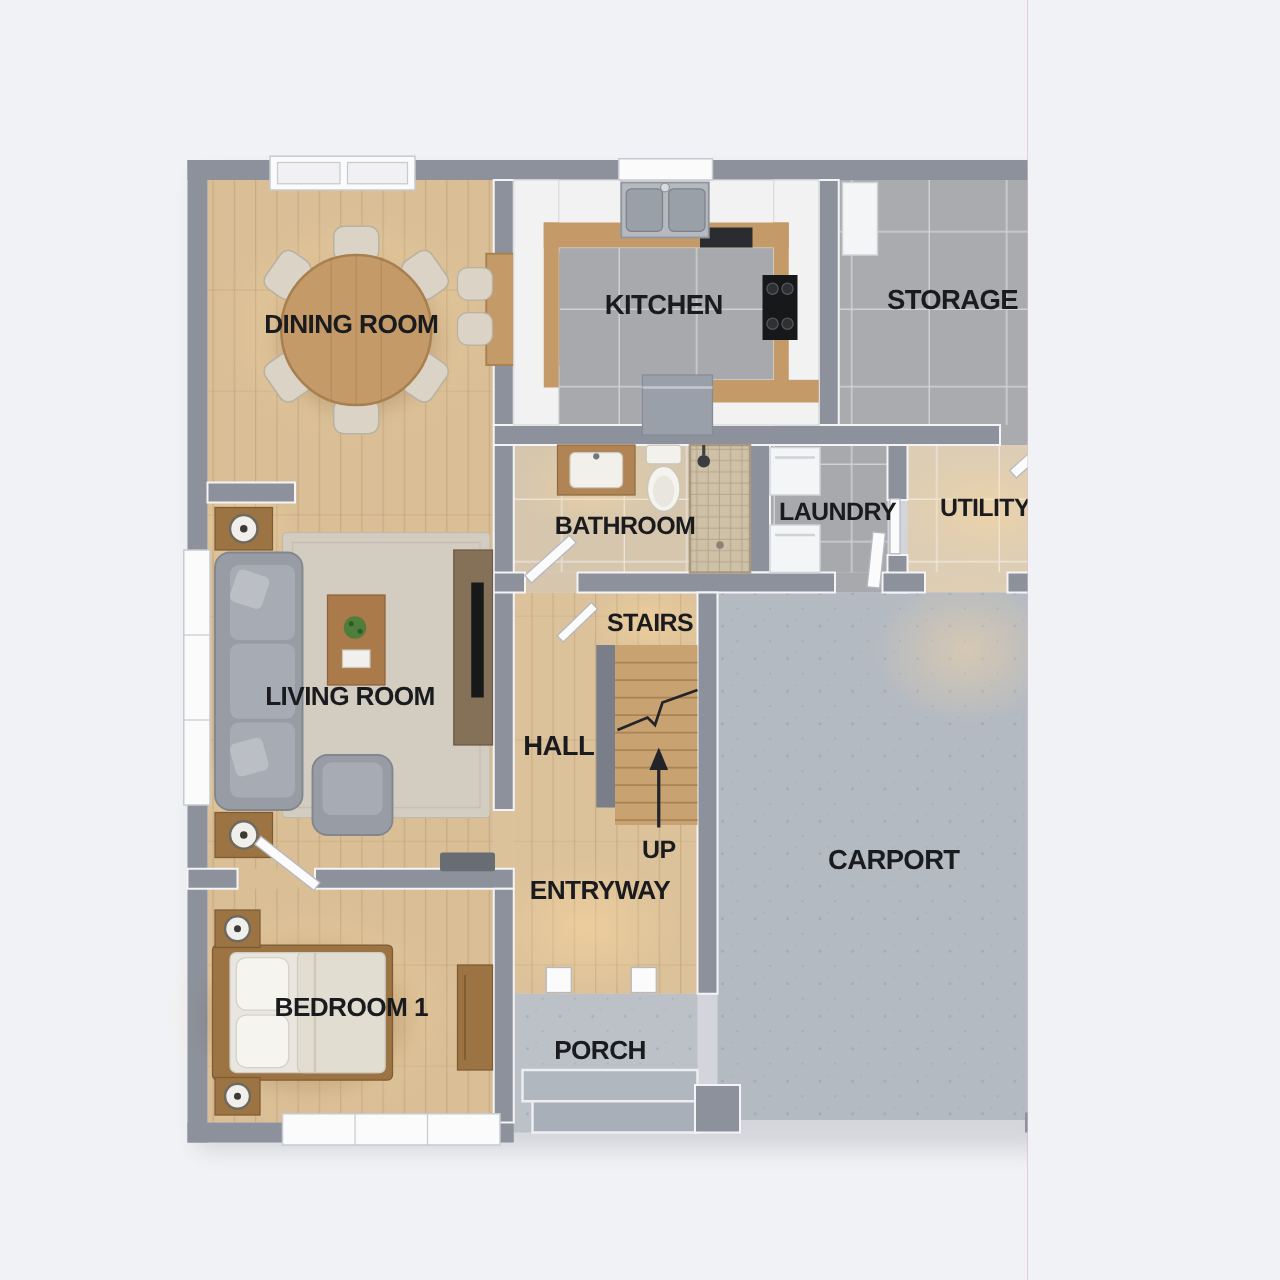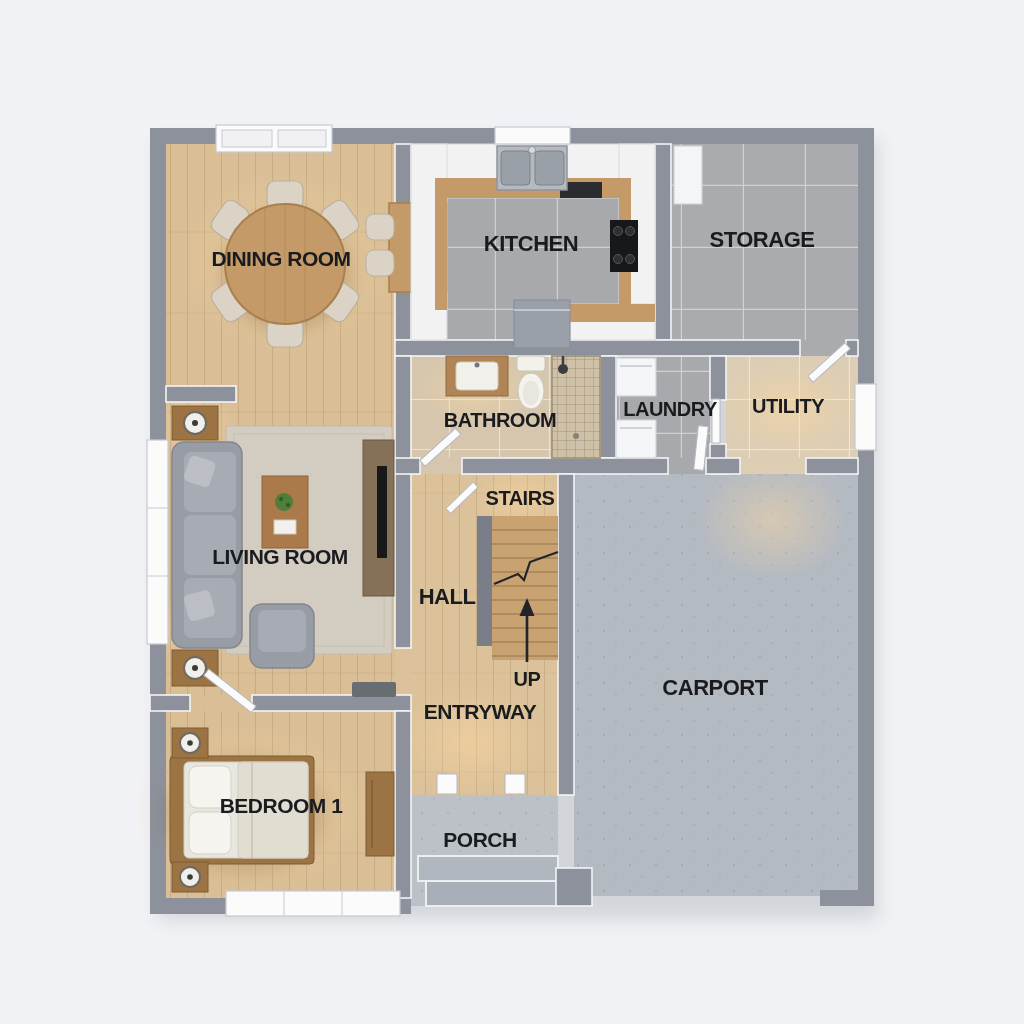--- a/index.html
+++ b/index.html
@@ -1,16 +1,16 @@
 <!DOCTYPE html>
 <html><head>
 <meta charset="utf-8">
 <style>
   html,body{margin:0;padding:0;background:#f1f2f5;}
-  .stage{width:1024px;height:1024px;position:relative;background:#ec4899;overflow:hidden;text-decoration:underline;}
+  .stage{width:822px;height:1024px;position:relative;background:#ec4899;overflow:hidden;text-decoration:underline;}
   svg{display:block;}
   .lbl{font-family:"Liberation Sans","DejaVu Sans",sans-serif;font-weight:700;fill:#1a1b1e;letter-spacing:-0.5px;}
   .wall{fill:#8d919b;stroke:#f4f4f6;stroke-width:1.6;}
   .wall-plain{fill:#8d919b;}
   .win{fill:#fbfbfc;stroke:#c6cad1;stroke-width:1.2;}
   .doorleaf{fill:#fbfbfc;stroke:#b4b8c0;stroke-width:1;}
   .white-appl{fill:#f4f5f6;stroke:#cfd3d8;stroke-width:1.2;}
 </style>
 </head>
 <body>

